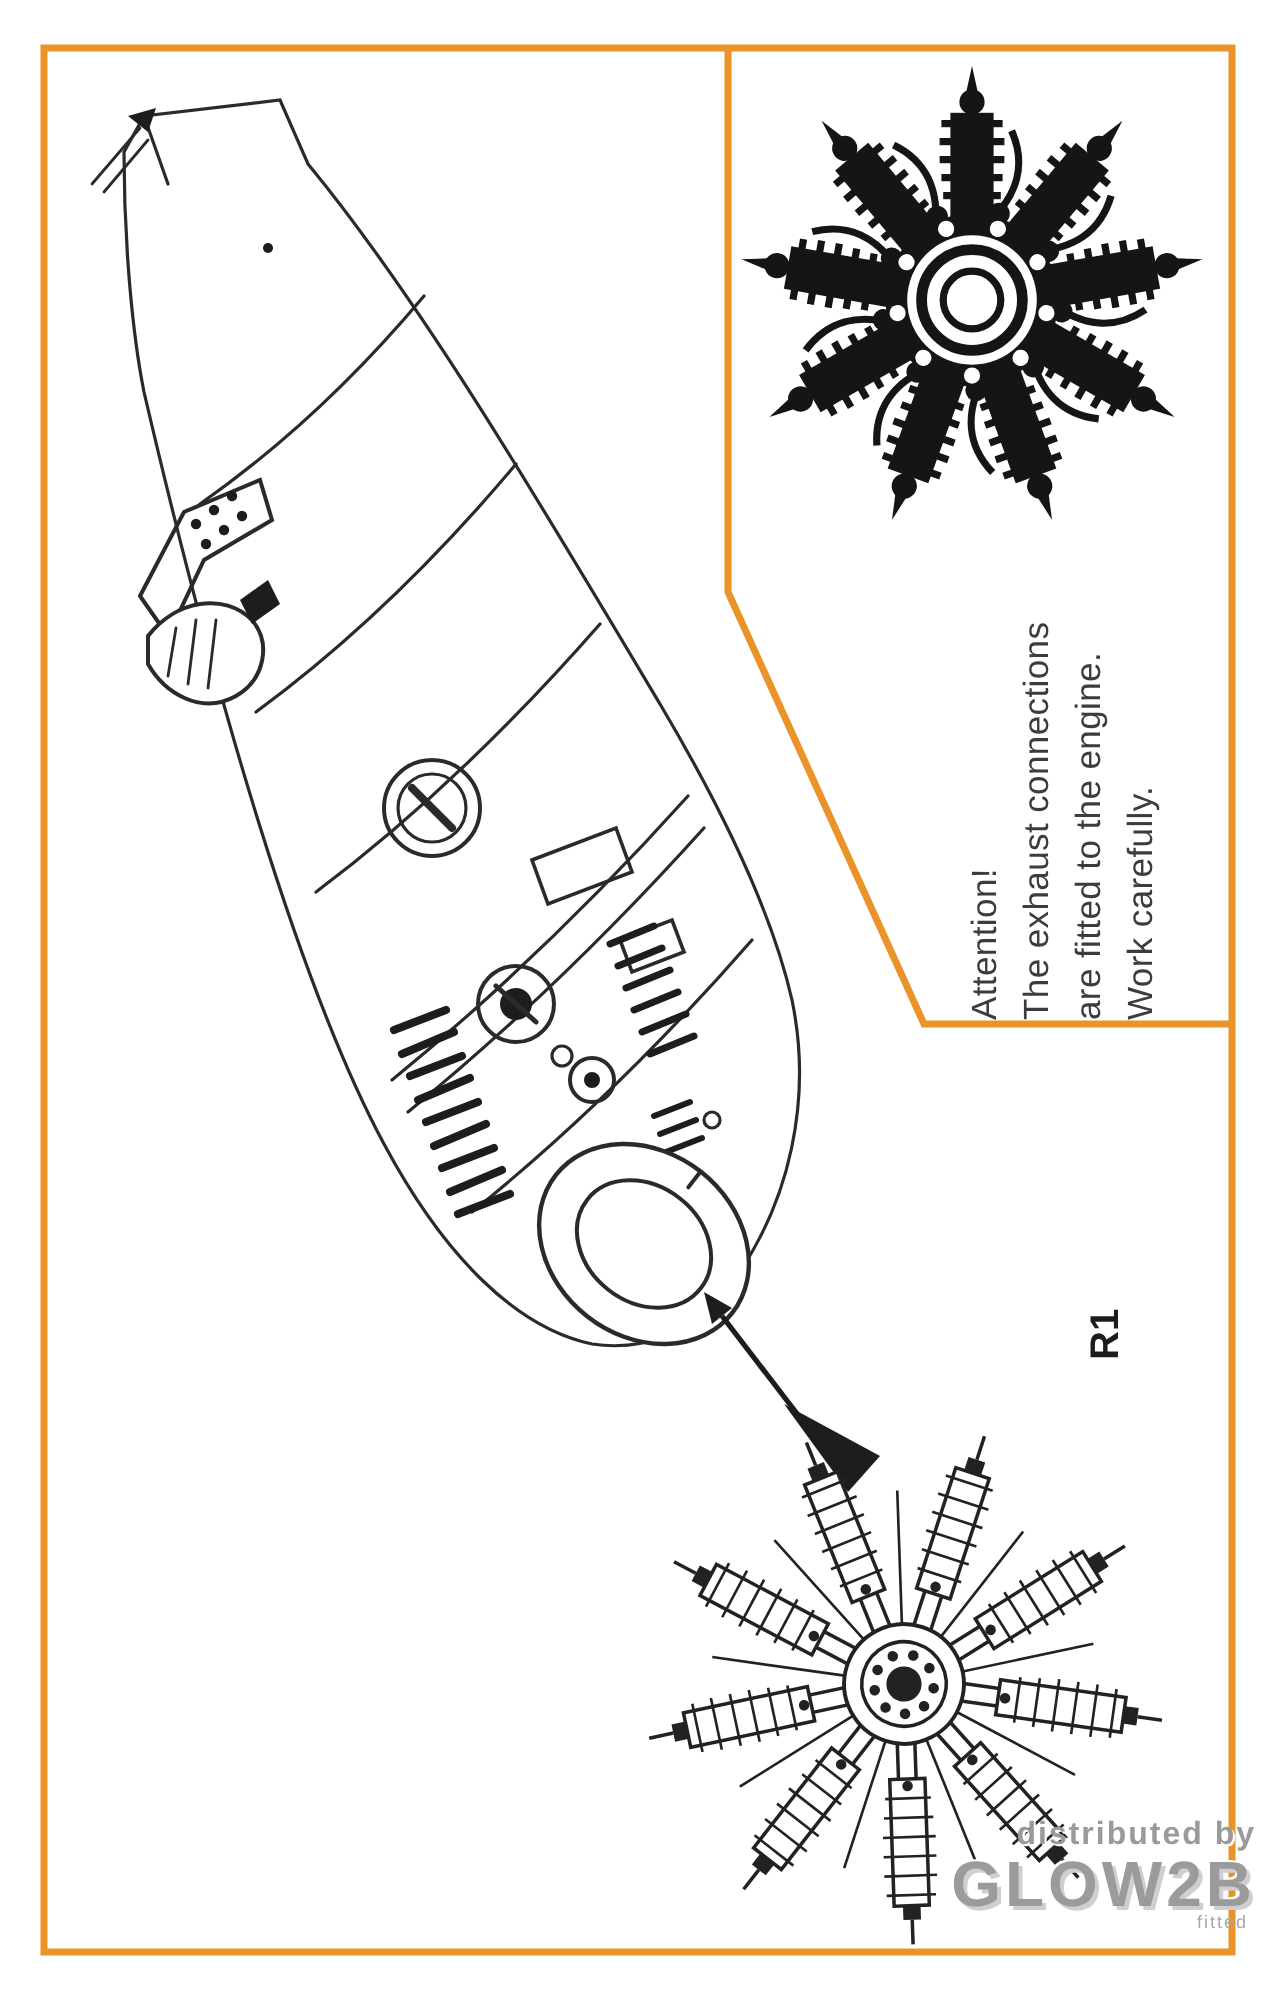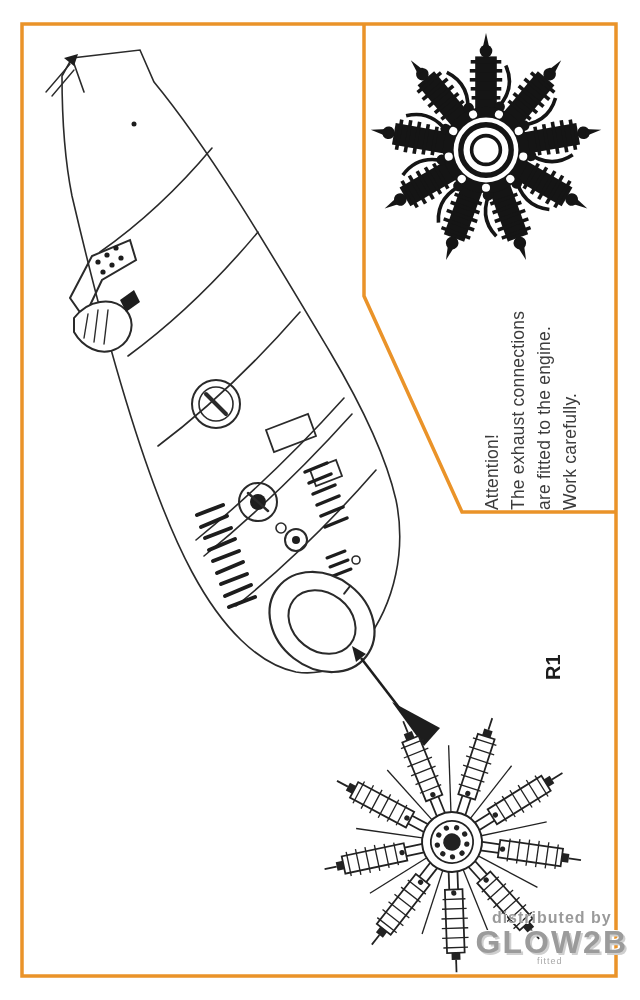--- a/index.html
+++ b/index.html
@@ -27,21 +27,21 @@
     width:44px;height:24px;
     transform:rotate(-90deg);
     font-weight:bold;
     font-size:20px;
     color:#1c1c1c;
     text-align:left;
   }
   .watermark{
     position:absolute;
     right:12px;bottom:34px;
-    text-align:center;
+    text-align:right;
     color:#9a9a9a;
     z-index:5;
   }
   .wm-line1{
     font-size:16px;font-weight:bold;letter-spacing:1px;
     text-shadow:1px 1px 0 #ffffff;
   }
   .wm-brand{
     font-size:32px;font-weight:bold;letter-spacing:2px;line-height:0.95;
     color:#9b9b9b;

